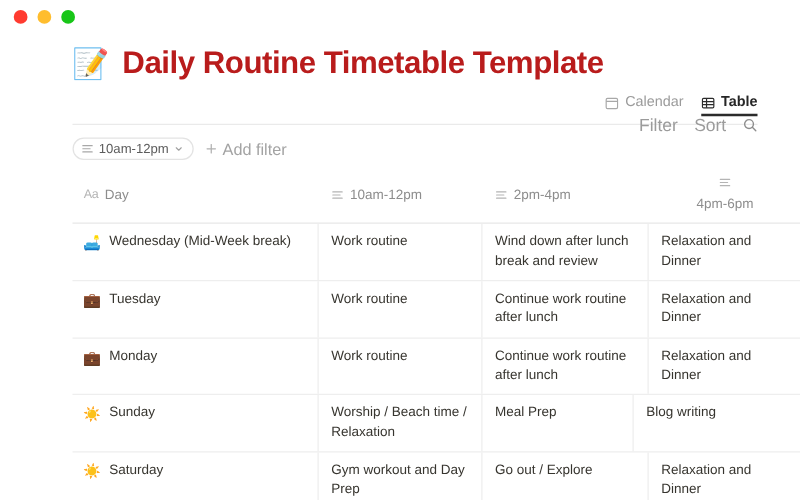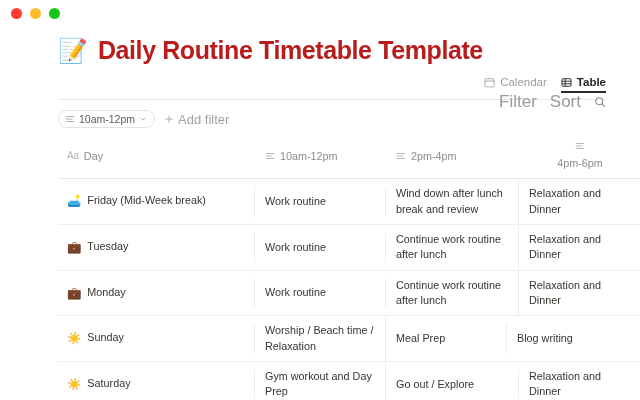--- a/index.html
+++ b/index.html
@@ -99,21 +99,21 @@
   }
   .tab-ico { display: block; }
 
   #view-actions {
     display: flex;
     align-items: center;
     gap: 13px;
     padding-bottom: 5px;
   }
   .action-text {
-    font-size: 17px;
+    font-size: 14px;
     color: #9b9b9b;
     cursor: pointer;
   }
 
   
   #filter-row {
     margin-left: 58px;
     margin-top: 9px;
     display: flex;
     align-items: center;
@@ -145,21 +145,20 @@
   
   #table {
     margin-left: 58px;
     margin-right: 0;
     margin-top: 8px;
     width: 582px;
   }
   .trow {
     display: flex;
     border-bottom: 1px solid #eeeeee;
-    align-items: center;
   }
   #thead .trow { border-bottom: 1px solid #e8e8e8; }
   .tcell {
     padding: 7px 9px 7px 0;
     font-size: 10.8px;
     color: #37352f;
     line-height: 1.42;
     border-right: 1px solid #eeeeee;
     overflow: hidden;
   }
@@ -327,21 +326,21 @@
           </span>
           <span class="hdr-label">4pm-6pm</span>
         </div>
       </div>
     </div>
 
     <div id="tbody">
         <div class="trow">
           <div class="tcell col-day">
             <span class="row-emoji">🛋️</span>
-            <span class="day-label">Friday (Mid-Week break)</span>
+            <span class="day-label">Wednesday (Mid-Week break)</span>
           </div>
           <div class="tcell col-c1">Work routine</div>
           <div class="tcell col-c2">Wind down after lunch break and review</div>
           <div class="tcell col-c3">Relaxation and Dinner</div>
         </div>
         <div class="trow">
           <div class="tcell col-day">
             <span class="row-emoji">💼</span>
             <span class="day-label">Tuesday</span>
           </div>

